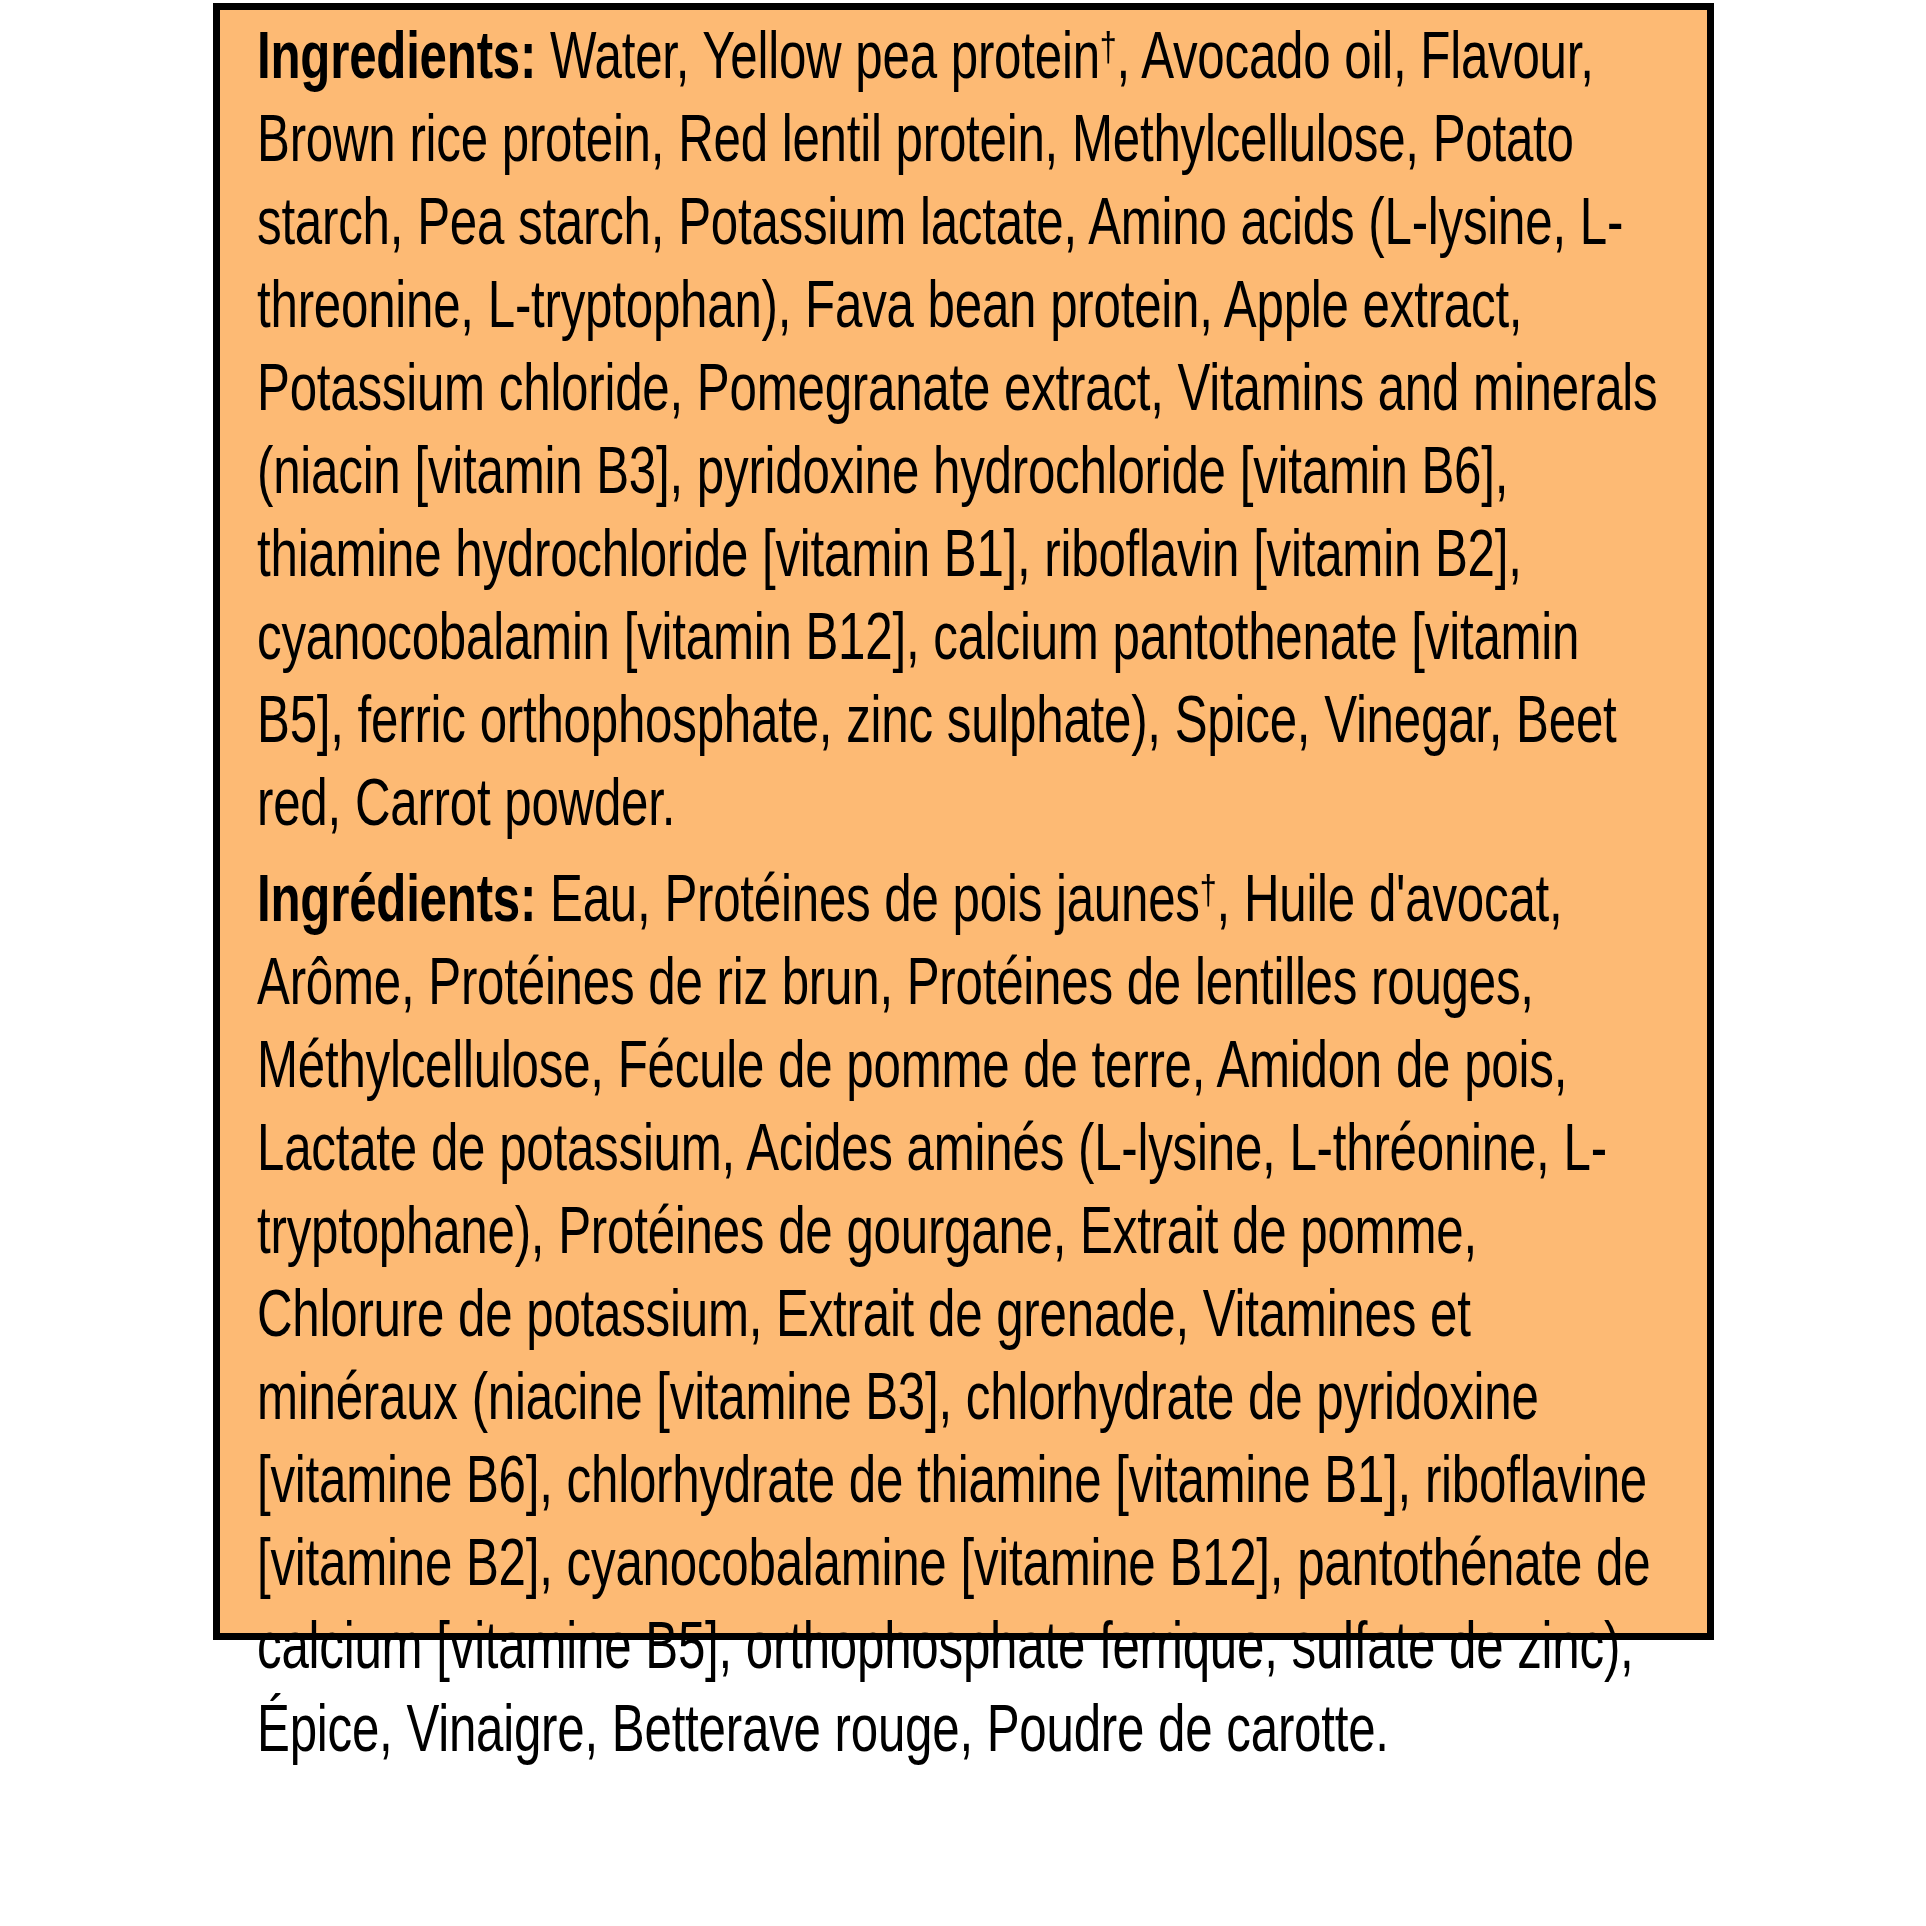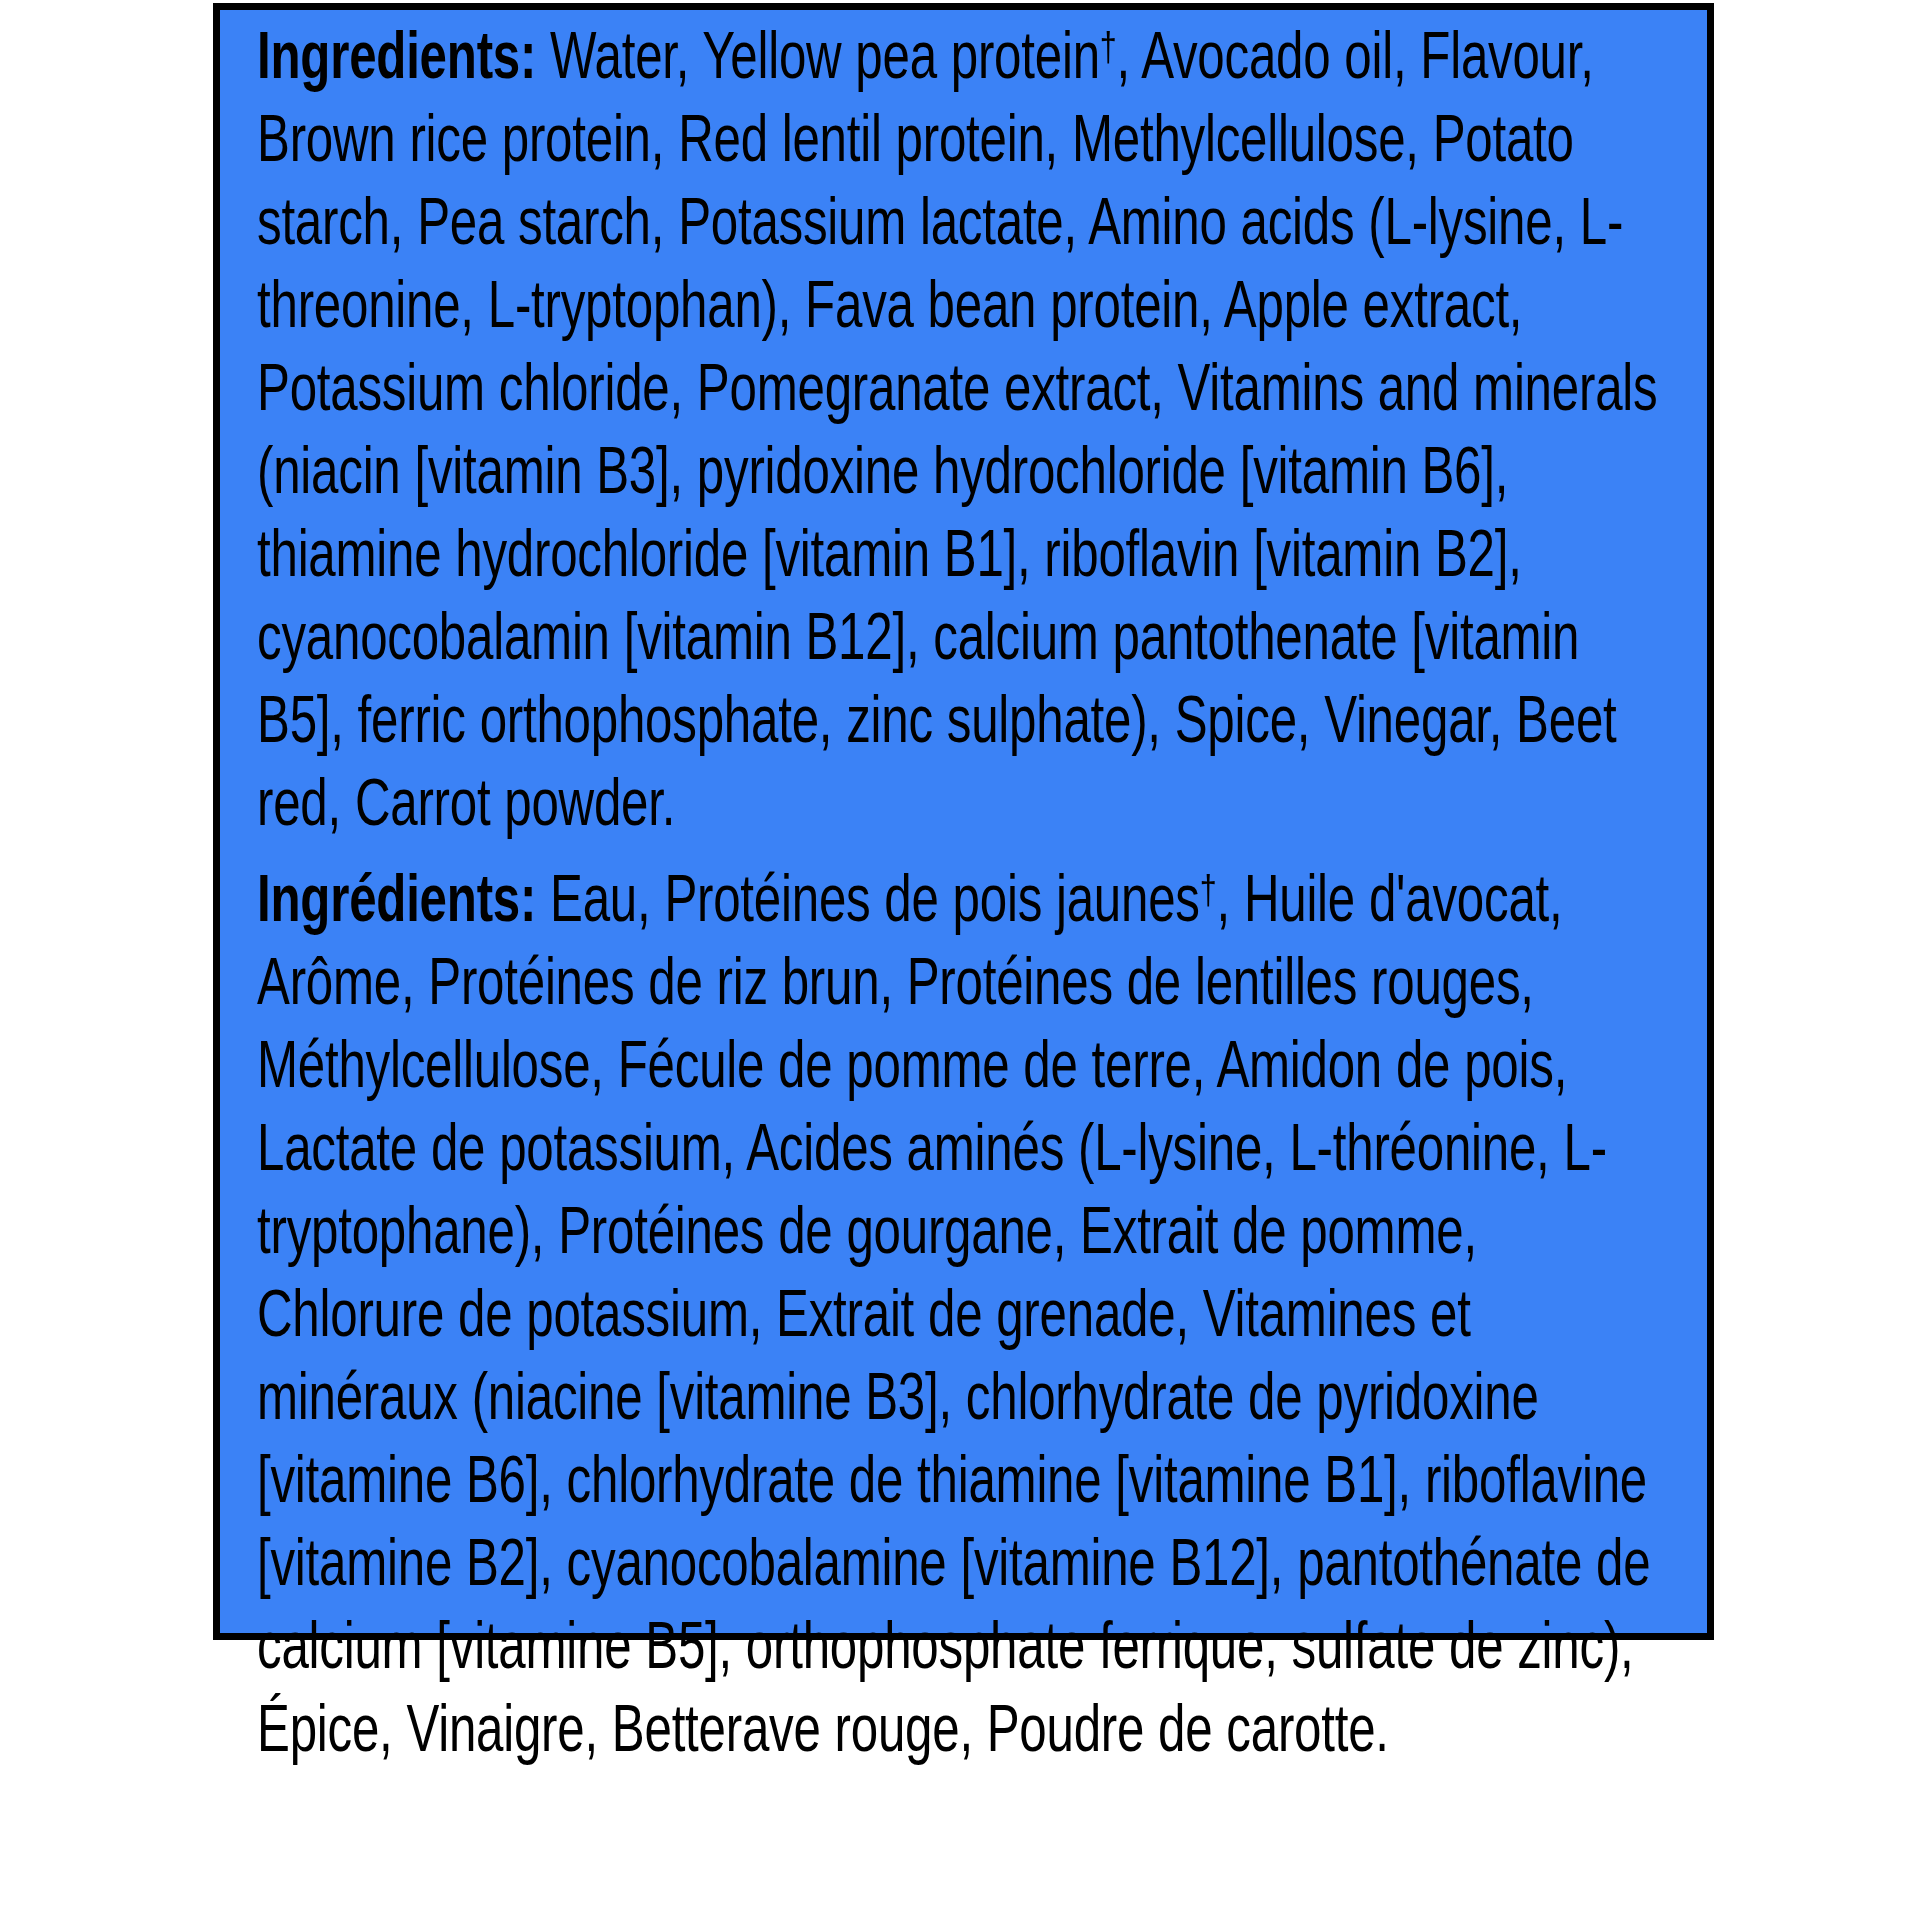--- a/index.html
+++ b/index.html
@@ -27,21 +27,21 @@
 
   
   #ingredients-frame {
     position: absolute;
     left: 213px;
     top: 2.6px;
     width: 1501px;
     height: 1637px;
     border: 7px solid #000000;
     box-sizing: border-box;
-    background: #3b82f6;
+    background: #fdba74;
   }
 
   #ingredients-body {
     position: absolute;
     left: 37px;
     top: 3.9px;
     width: 1419px;
   }
 
   .ingredient-paragraph {

